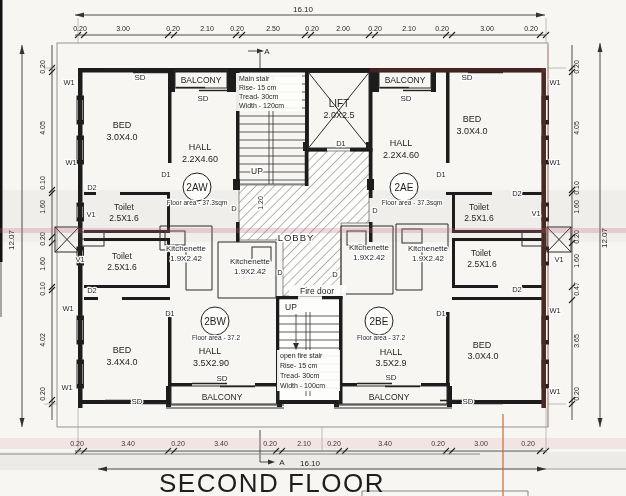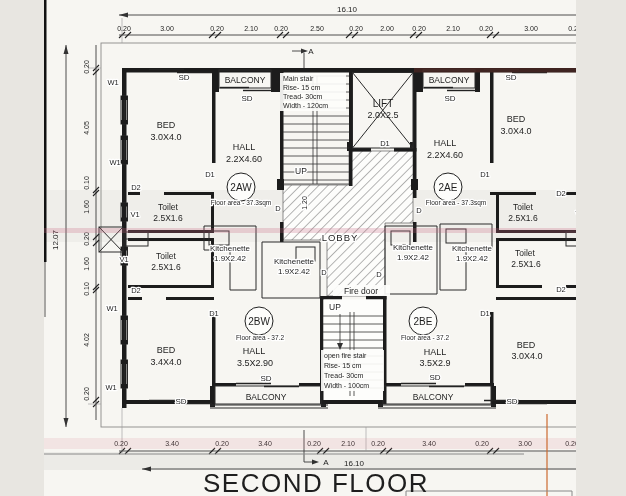--- a/index.html
+++ b/index.html
@@ -1,17 +1,17 @@
 <!DOCTYPE html>
 <html><head>
 <meta charset="utf-8">
 <style>
   html,body{margin:0;padding:0;background:#e8e6e1;}
-  .page{position:relative;width:532px;height:496px;background:#a3a3a3;overflow:hidden;
-        font-family:"Liberation Sans", sans-serif;margin-left:44px;}
+  .page{position:relative;width:626px;height:496px;background:#a3a3a3;overflow:hidden;
+        font-family:"Liberation Sans", sans-serif;}
   svg{display:block;}
   .txt{font-family:"Liberation Sans", sans-serif; fill:#1e1e1e;}
   .halo{paint-order:stroke; stroke:#ffffff; stroke-width:2.6px; stroke-linejoin:round;}
   .wall{fill:#1c1c1c;}
   .thin{stroke:#2a2a2a;stroke-width:1;fill:none;}
   .dimline{stroke:#3a3a3a;stroke-width:0.9;fill:none;}
   .tick{stroke:#222;stroke-width:1.1;}
   .witness{stroke:#999;stroke-width:0.6;}
 </style>
 </head>

